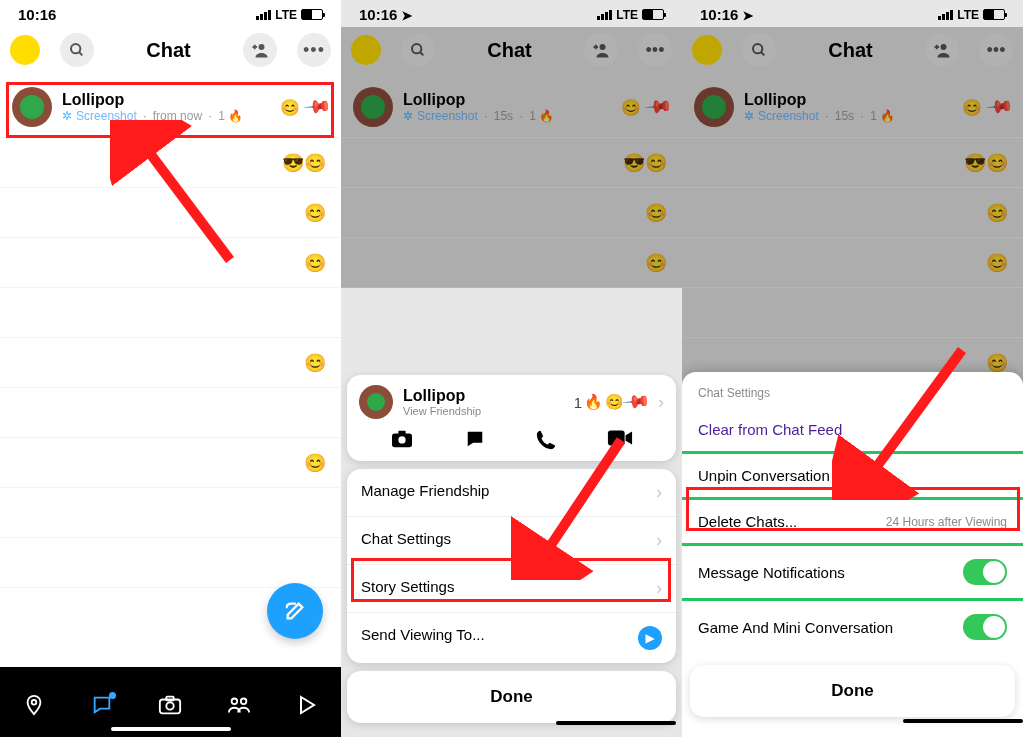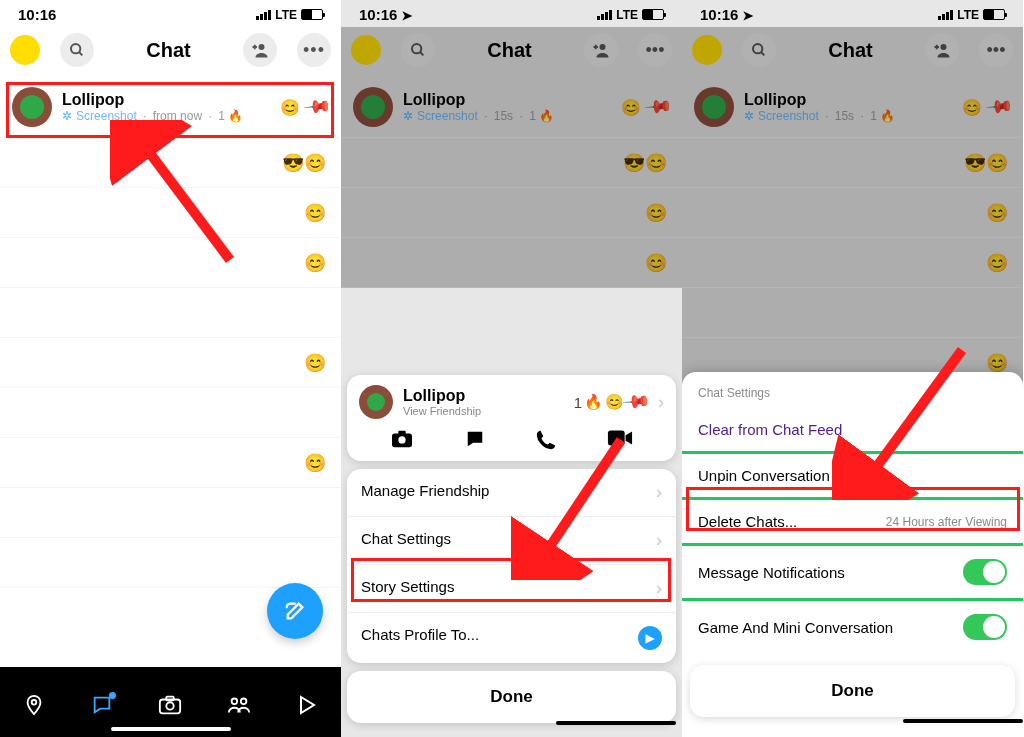--- a/index.html
+++ b/index.html
@@ -338,21 +338,21 @@
         </div>
       <div class="list-row">
           <span>Chat Settings</span>
           <span class="chev">›</span>
         </div>
       <div class="list-row">
           <span>Story Settings</span>
           <span class="chev">›</span>
         </div>
       <div class="list-row">
-          <span>Chats Profile To...</span>
+          <span>Send Viewing To...</span>
           <span class="send-icon">▶</span>
         </div>
     </div>
     <div class="done-btn">Done</div>
     <div class="home-ind dark" style="position:relative;margin:-6px auto 6px;"></div>
   </div>
 
   <div class="redbox" style="left:10px; top:558px; width:320px; height:44px;"></div>
   <svg class="arrow" style="left:170px; top:430px;" width="130" height="150">
       <defs>

